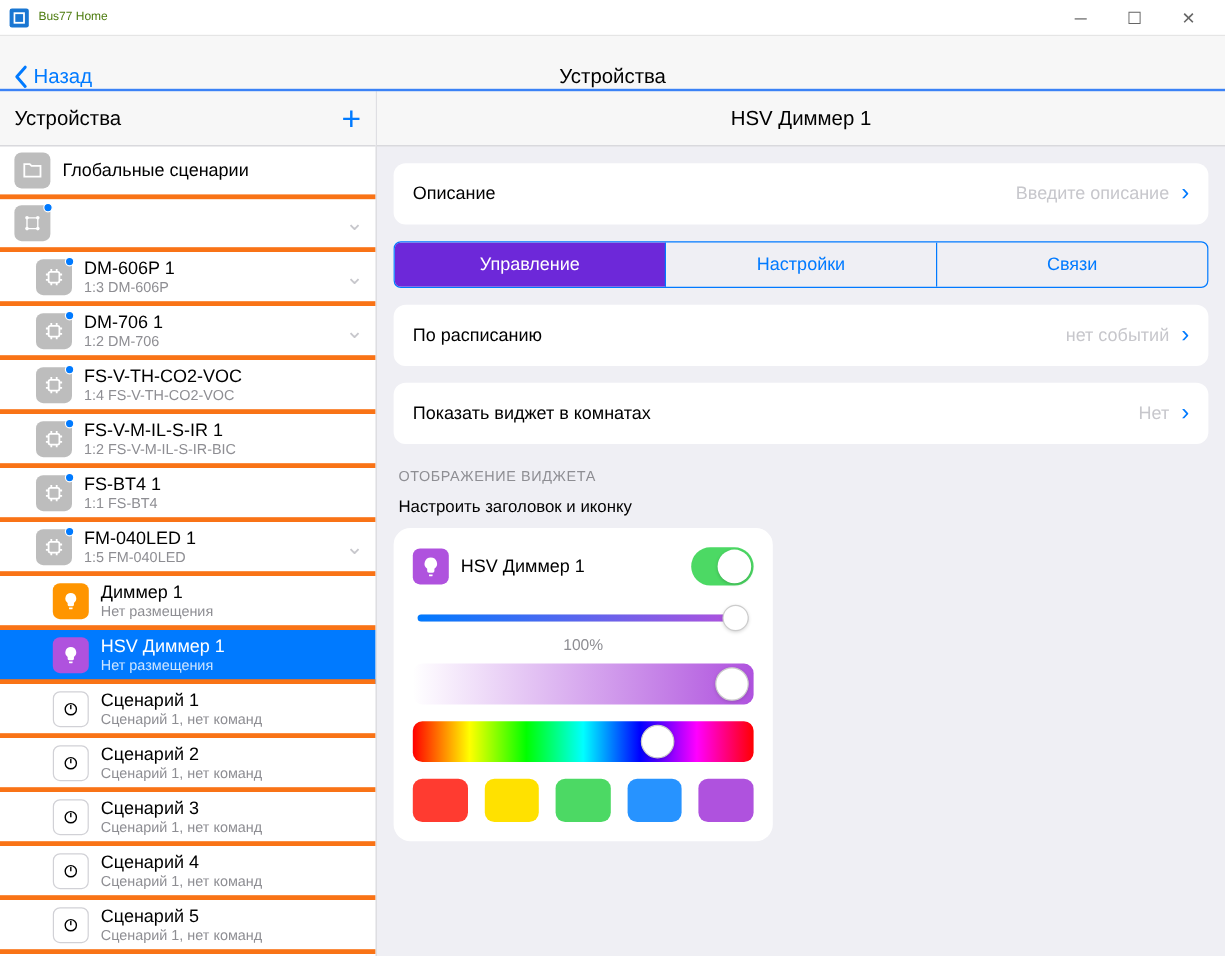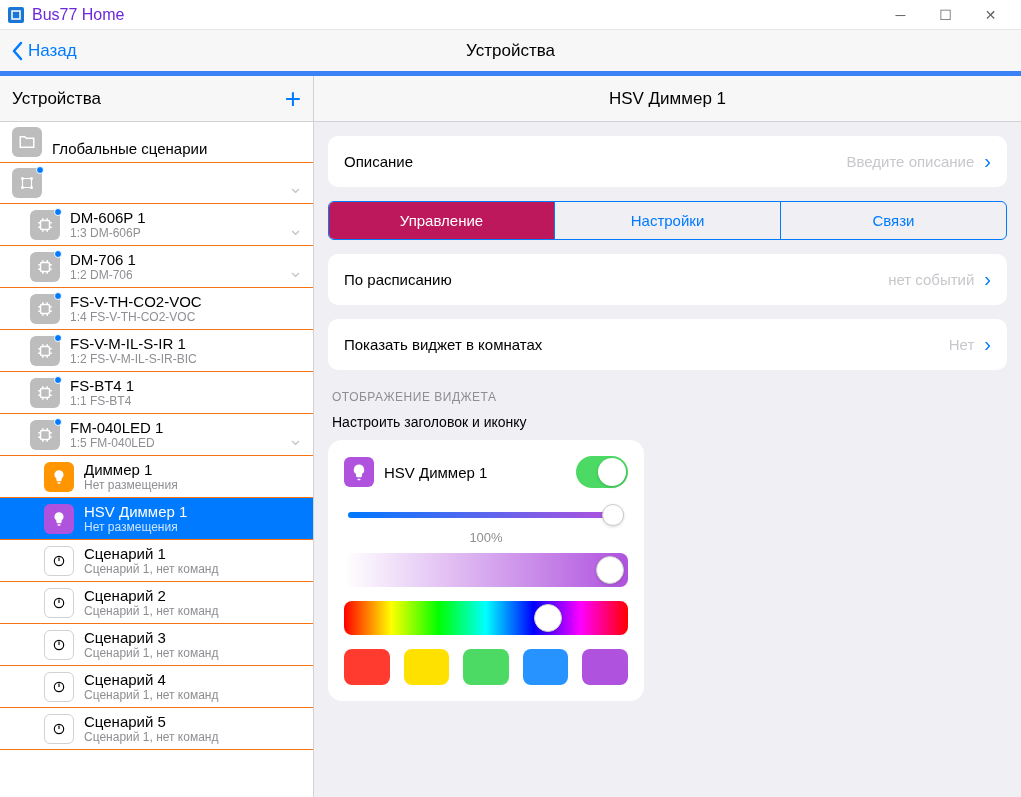--- a/index.html
+++ b/index.html
@@ -1,38 +1,38 @@
 <!DOCTYPE html>
 <html><head>
 <meta charset="utf-8">
 <style>
   * { margin: 0; padding: 0; box-sizing: border-box; font-family: -apple-system, "Segoe UI", Arial, sans-serif; }
   body { background: #fff; width: 1021px; height: 797px; overflow: hidden; position: relative; }
 
   .titlebar { height: 30px; background: #fff; display: flex; align-items: center; padding: 0 8px; border-bottom: 1px solid #e5e5e5; }
   .titlebar .app-icon { width: 16px; height: 16px; background: #1976d2; border-radius: 2px; display:flex; align-items:center; justify-content:center; margin-right: 8px;}
   .titlebar .app-icon svg { width: 10px; height: 10px; }
-  .titlebar .title { font-size: 16px; color: #6d28d9; }
+  .titlebar .title { font-size: 10px; color: #4d7c0f; }
   .titlebar .win-controls { margin-left: auto; display: flex; }
   .titlebar .win-controls div { width: 45px; height: 28px; display: flex; align-items: center; justify-content: center; color: #666; font-size: 14px; }
 
-  .navbar { height: 46px; background: #f7f7f7; border-bottom: 5px solid #3b82f6; display: flex; align-items: center; position: relative; }
+  .navbar { height: 46px; background: #f7f7f7; border-bottom: 2px solid #3b82f6; display: flex; align-items: flex-end; position: relative; }
   .navbar .back { display: flex; align-items: center; color: #007aff; font-size: 17px; padding-left: 10px; cursor:pointer;}
   .navbar .back svg { width: 14px; height: 20px; fill: #007aff; margin-right: 4px;}
   .navbar .nav-title { position: absolute; left: 50%; transform: translateX(-50%); font-size: 17px; color: #000; }
 
   .content { display: flex; height: calc(797px - 30px); }
 
   .sidebar { width: 314px; border-right: 1px solid #d1d1d6; display: flex; flex-direction: column; background:#fff; }
   .sidebar-header { height: 46px; background: #f7f7f7; border-bottom: 1px solid #d1d1d6; display: flex; align-items: center; justify-content: space-between; padding: 0 12px; }
   .sidebar-header .label { font-size: 17px; color: #000; }
   .sidebar-header .plus { color: #007aff; font-size: 28px; font-weight: 300; line-height: 1; }
 
   .tree { overflow-y: auto; flex: 1; }
-  .tree-item { display: flex; align-items: flex-end; padding: 5px 10px; border-bottom: 1px solid #f97316; position: relative;}
+  .tree-item { display: flex; align-items: center; padding: 5px 10px; border-bottom: 4px solid #f97316; position: relative;}
   .tree-item.level1 { padding-left: 12px; }
   .tree-item.level2 { padding-left: 30px; }
   .tree-item.level3 { padding-left: 44px; }
   .tree-item .icon-box { width: 30px; height: 30px; border-radius: 6px; display:flex; align-items:center; justify-content:center; margin-right: 10px; position: relative; flex-shrink:0;}
   .tree-item .icon-box.gray { background: #bdbdbd; }
   .tree-item .icon-box.orange { background: #ff9500; }
   .tree-item .icon-box.purple { background: #af52de; }
   .tree-item .icon-box.power { background: #fff; border: 1px solid #d1d1d6; }
   .tree-item .icon-box svg { width: 18px; height: 18px; fill: #fff; }
   .tree-item .icon-box.power svg { fill: #bdbdbd; width: 14px; height: 14px;}
@@ -51,21 +51,21 @@
   .main-inner { padding: 14px; }
 
   .row-card { background: #fff; border-radius: 10px; padding: 14px 16px; display: flex; align-items: center; margin-bottom: 14px; }
   .row-card .label { font-size: 15px; color: #000; }
   .row-card .value { margin-left: auto; font-size: 15px; color: #c7c7cc; margin-right: 10px;}
   .row-card .chev { color: #007aff; font-size: 20px; font-weight: 300;}
 
   .segmented { display: flex; border: 1px solid #007aff; border-radius: 6px; overflow: hidden; margin-bottom: 14px;}
   .segmented div { flex: 1; text-align: center; padding: 10px 0; font-size: 15px; color: #007aff; border-right: 1px solid #007aff; }
   .segmented div:last-child { border-right: none;}
-  .segmented div.active { background: #be185d; color: #fff; }
+  .segmented div.active { background: #6d28d9; color: #fff; }
 
   .section-label { font-size: 12px; color: #8e8e93; padding: 6px 4px; letter-spacing: 0.5px;}
   .link-label { font-size: 14px; color: #000000; padding: 4px 4px 10px;}
 
   .widget { background: #fff; border-radius: 14px; padding: 16px; width: 316px; }
   .widget-header { display: flex; align-items: center; margin-bottom: 24px;}
   .widget-header .wicon { width: 30px; height: 30px; background: #af52de; border-radius: 6px; display:flex; align-items:center; justify-content:center; margin-right: 10px;}
   .widget-header .wicon svg { width: 18px; height: 18px; fill:#fff;}
   .widget-header .wtitle { font-size: 15px; flex: 1;}
   .toggle { width: 52px; height: 32px; background: #4cd964; border-radius: 16px; position: relative;}

